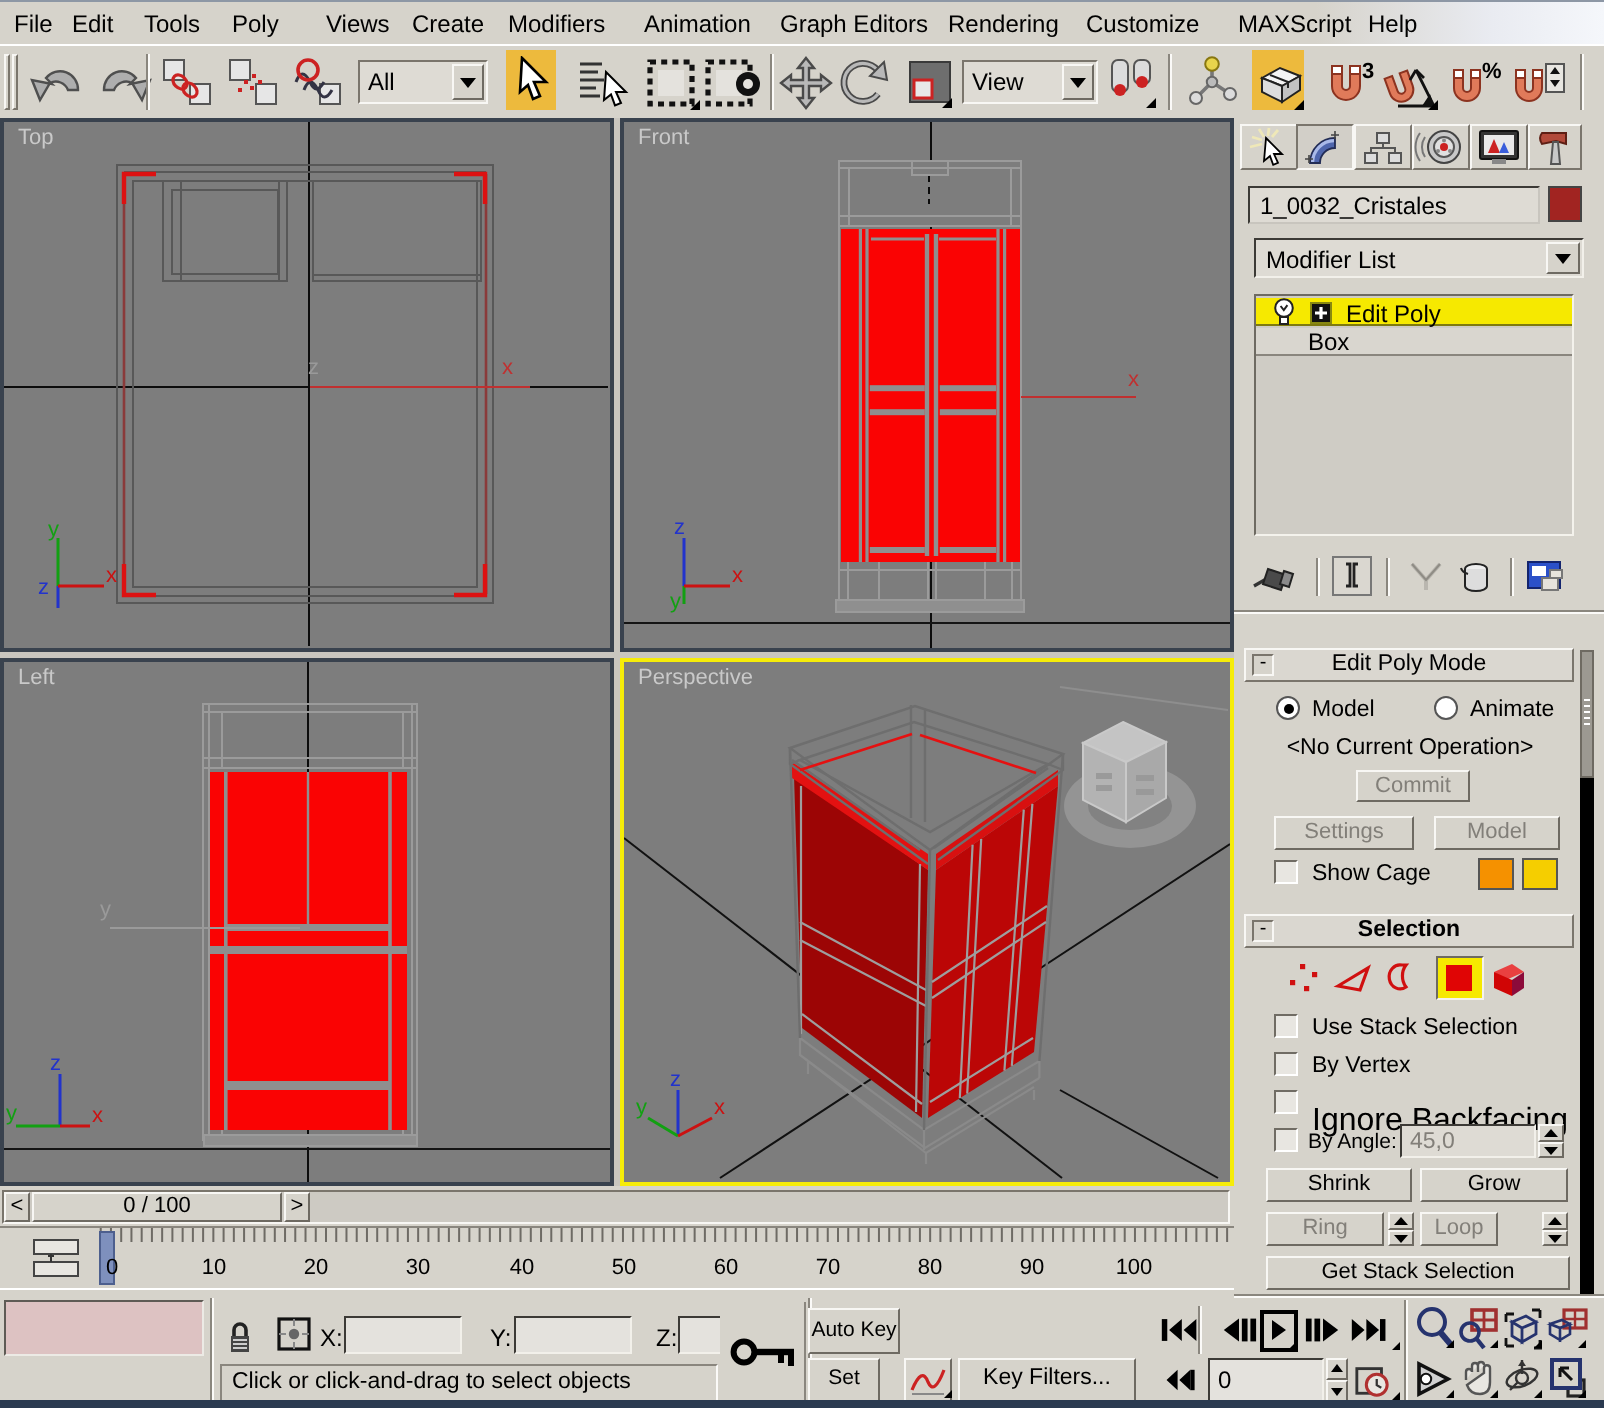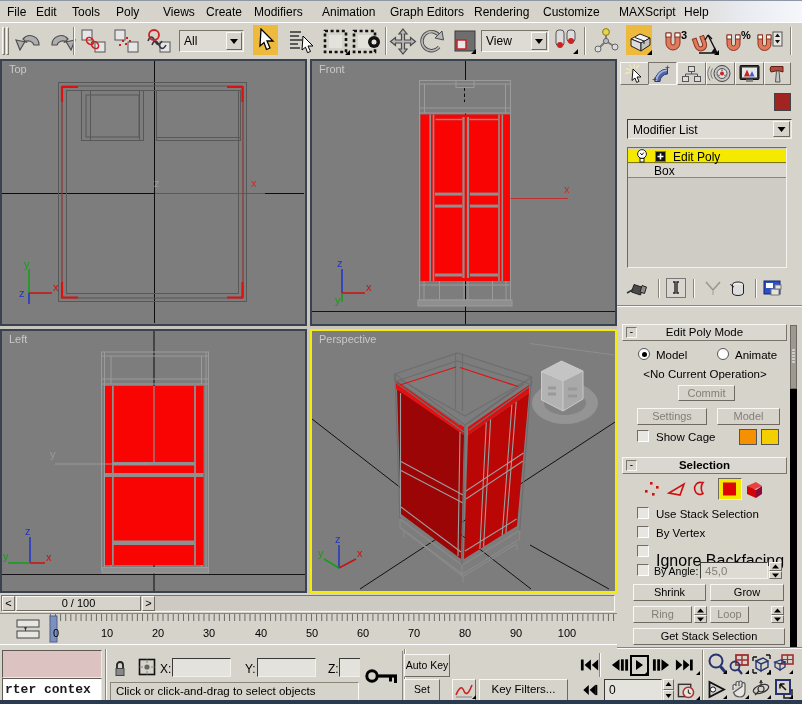--- a/index.html
+++ b/index.html
@@ -435,23 +435,20 @@
   <svg class="abs" style="left:16px;top:5px" width="26" height="22" viewBox="0 0 26 22">
     <rect x="1" y="2" width="22" height="7" fill="#e8e6e1" stroke="#444"></rect>
     <rect x="1" y="13" width="22" height="7" fill="#e8e6e1" stroke="#444"></rect>
     <path d="M8,10 l3,0 M9.5,9 v4" stroke="#333"></path>
   </svg>
 </div>
 
 <div id="statusbar" class="abs" style="left:0;top:644px;width:802px;height:60px;background:#d6d3cb;border-top:1px solid #fff">
 
   <div class="abs" style="left:2px;top:5px;width:100px;height:28px;background:#ddc2c2;border:1px solid;border-color:#5e5b55 #eceae5 #eceae5 #5e5b55"></div>
-  <div class="abs" style="left:2px;top:33px;width:100px;height:23px;background:#fff;border:1px solid;border-color:#5e5b55 #eceae5 #eceae5 #5e5b55;overflow:hidden">
-    <div style="font-family:'Liberation Mono',monospace;font-size:13px;font-weight:bold;color:#1a1a1a;margin:3px 0 0 2px;white-space:nowrap">rter contex</div>
-  </div>
   <div class="abs vsep" style="left:105px;top:4px;width:2px;height:52px"></div>
 
   <svg class="abs" style="left:113px;top:15px" width="14" height="18" viewBox="0 0 14 18">
     <path d="M4,8 V5 a3,3 0 0 1 6,0 V8" fill="none" stroke="#222" stroke-width="1.8"></path>
     <rect x="2.5" y="8" width="9" height="8" fill="#444"></rect>
     <path d="M3.5,10 h7 M3.5,12 h7 M3.5,14 h7" stroke="#ccc"></path>
   </svg>
 
   <svg class="abs" style="left:138px;top:13px" width="18" height="18" viewBox="0 0 18 18">
     <rect x="1.5" y="1.5" width="15" height="15" fill="none" stroke="#111" stroke-width="1.6"></rect>
@@ -635,20 +632,23 @@
       </svg>
     </div>
     <div class="abs out" style="left:144px;top:0;width:27px;height:23px">
       <svg width="25" height="21" viewBox="0 0 25 21">
         <path d="M6,3.5 L18,3.5 L18,9 L13,7.5 L6,9 Q4,6 6,3.5 Z" fill="#b24a3a" stroke="#5e1f14"></path>
         <path d="M11.5,8 L14,8 L15,19 L10.5,19 Z" fill="#c8c8c8" stroke="#555"></path>
       </svg>
     </div>
   </div>
 
+  <div class="abs" style="left:7px;top:34px;width:146px;height:19px;background:#dedbd4;border:1px solid;border-color:#3c3a36 #c8c5be #c8c5be #3c3a36">
+    <div class="abs" style="left:5px;top:2px;font-size:12px">1_0032_Cristales</div>
+  </div>
   <div class="abs" style="left:157px;top:34px;width:17px;height:18px;background:#a12421;border:1px solid #444"></div>
 
   <div class="abs" style="left:10px;top:88px;width:160px;height:121px;background:#cfccc5;border:1px solid;border-color:#6e6a62 #f4f2ec #f4f2ec #6e6a62">
     <div class="abs" style="left:0;top:1px;width:158px;height:14px;background:#f6e900;border-bottom:1px solid #7e7a10">
       <svg class="abs" style="left:8px;top:0px" width="12" height="14" viewBox="0 0 12 14">
         <circle cx="6" cy="5" r="4.4" fill="#fff" stroke="#222"></circle>
         <rect x="4" y="9.5" width="4" height="3.5" fill="#fff" stroke="#222"></rect>
         <path d="M4.3,4 l1.6,2 1.8,-2.4" fill="none" stroke="#222"></path>
       </svg>
       <svg class="abs" style="left:27px;top:1.5px" width="11" height="11" viewBox="0 0 11 11">

